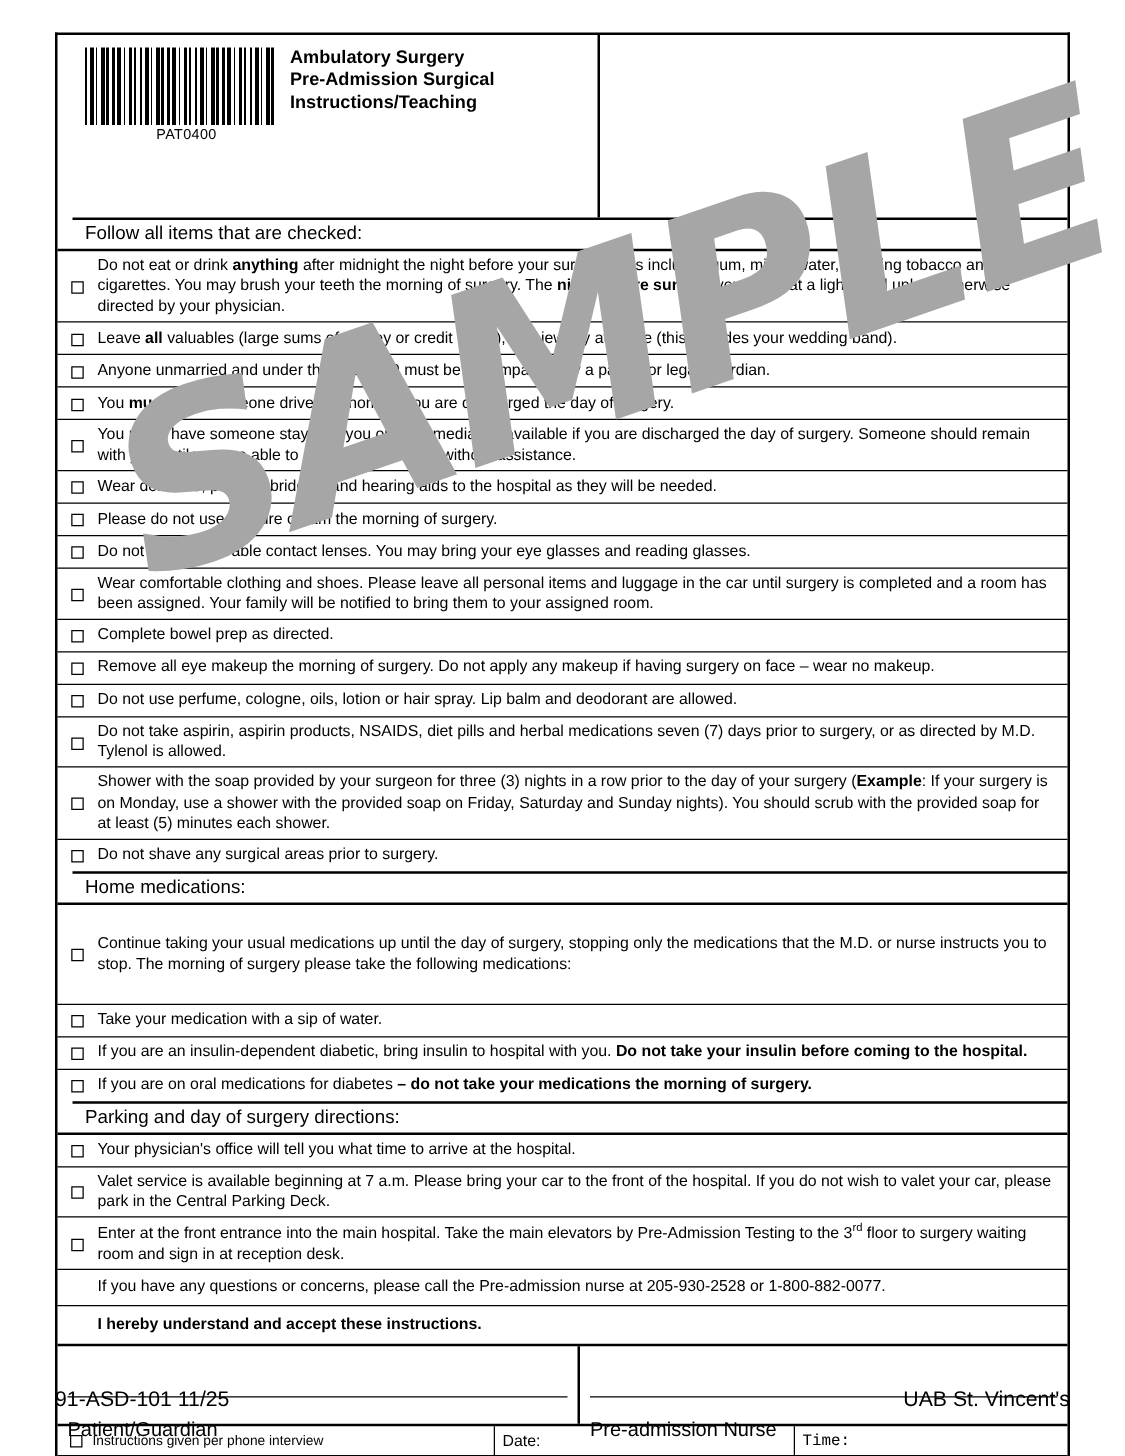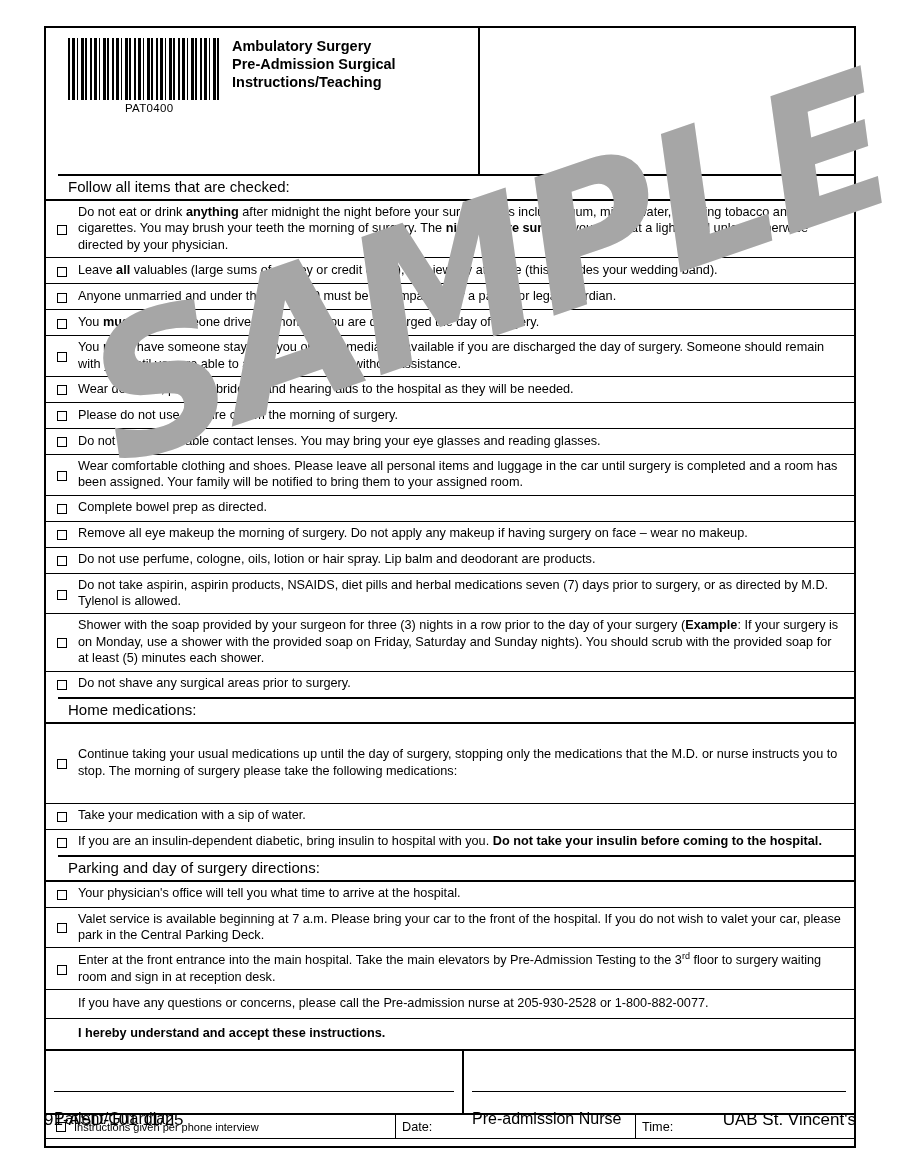--- a/index.html
+++ b/index.html
@@ -176,20 +176,21 @@
     display: flex;
     align-items: center;
     border-right: 1.8px solid #000;
     font-size: 12.7px;
   }
   .pi-time {
     flex: 1;
     padding-left: 6px;
     display: flex;
     font-size: 12.7px;
+    font-family: Liberation Mono, monospace;
   }
 
   .copy-row {
     border-top: 1.8px solid #000;
     border-bottom: 2px solid #000;
     font-size: 12.7px;
     padding: 3px 0 4px 10px;
   }
 
   
@@ -314,21 +315,21 @@
       <div class="row">
         <div class="cb-cell">
             <span class="cb"></span>
           </div>
         <div class="row-text">Remove all eye makeup the morning of surgery. Do not apply any makeup if having surgery on face – wear no makeup.</div>
       </div>
       <div class="row">
         <div class="cb-cell">
             <span class="cb"></span>
           </div>
-        <div class="row-text">Do not use perfume, cologne, oils, lotion or hair spray. Lip balm and deodorant are products.</div>
+        <div class="row-text">Do not use perfume, cologne, oils, lotion or hair spray. Lip balm and deodorant are allowed.</div>
       </div>
       <div class="row">
         <div class="cb-cell">
             <span class="cb"></span>
           </div>
         <div class="row-text">Do not take aspirin, aspirin products, NSAIDS, diet pills and herbal medications seven (7) days prior to surgery, or as directed by M.D. Tylenol is allowed.</div>
       </div>
       <div class="row">
         <div class="cb-cell">
             <span class="cb"></span>
@@ -355,20 +356,26 @@
         <div class="cb-cell">
             <span class="cb"></span>
           </div>
         <div class="row-text">Take your medication with a sip of water.</div>
       </div>
       <div class="row">
         <div class="cb-cell">
             <span class="cb"></span>
           </div>
         <div class="row-text">If you are an insulin-dependent diabetic, bring insulin to hospital with you.  <b>Do not take your insulin before coming to the hospital.</b></div>
+      </div>
+      <div class="row">
+        <div class="cb-cell">
+            <span class="cb"></span>
+          </div>
+        <div class="row-text">If you are on oral medications for diabetes <b>– do not take your medications the morning of surgery.</b></div>
       </div>
     </div>
 
     <div class="section-bar">Parking and day of surgery directions:</div>
     <div>
       <div class="row first-of-block">
         <div class="cb-cell">
             <span class="cb"></span>
           </div>
         <div class="row-text">Your physician's office will tell you what time to arrive at the hospital.</div>

